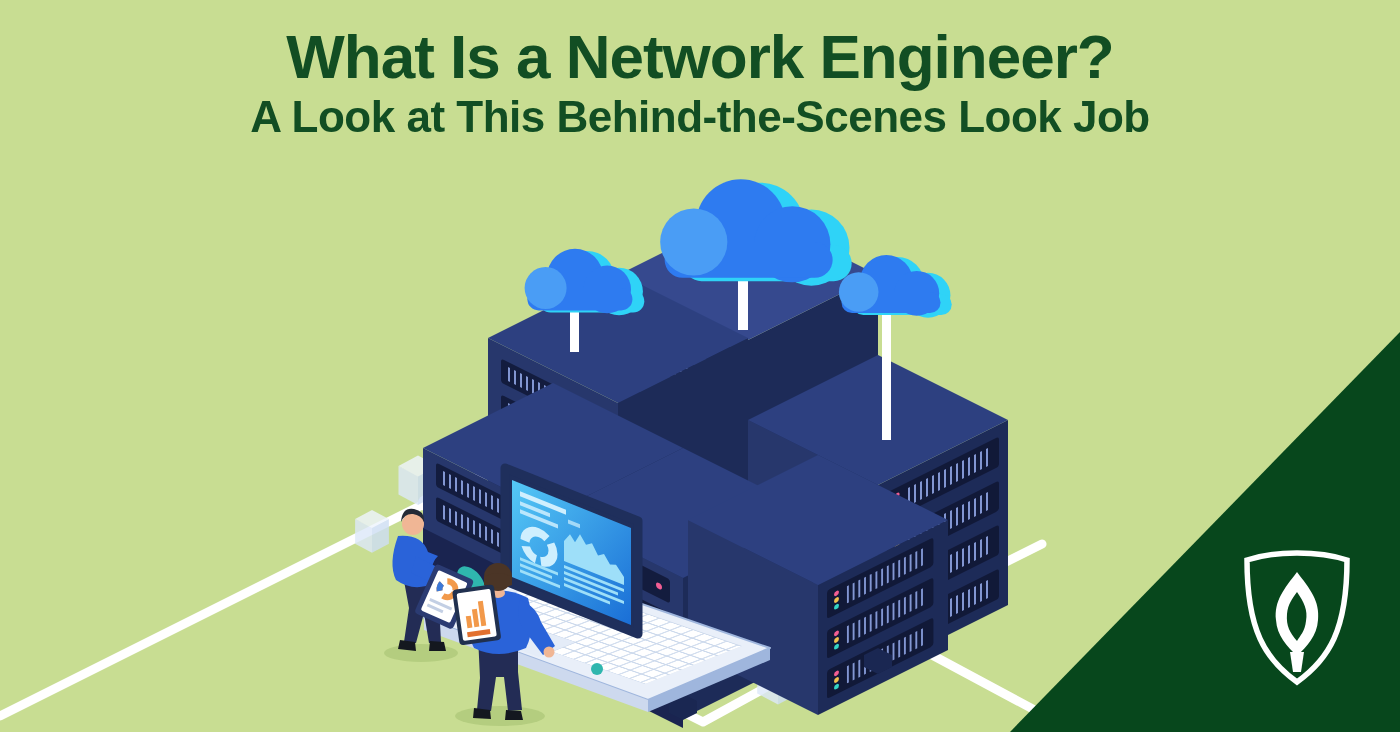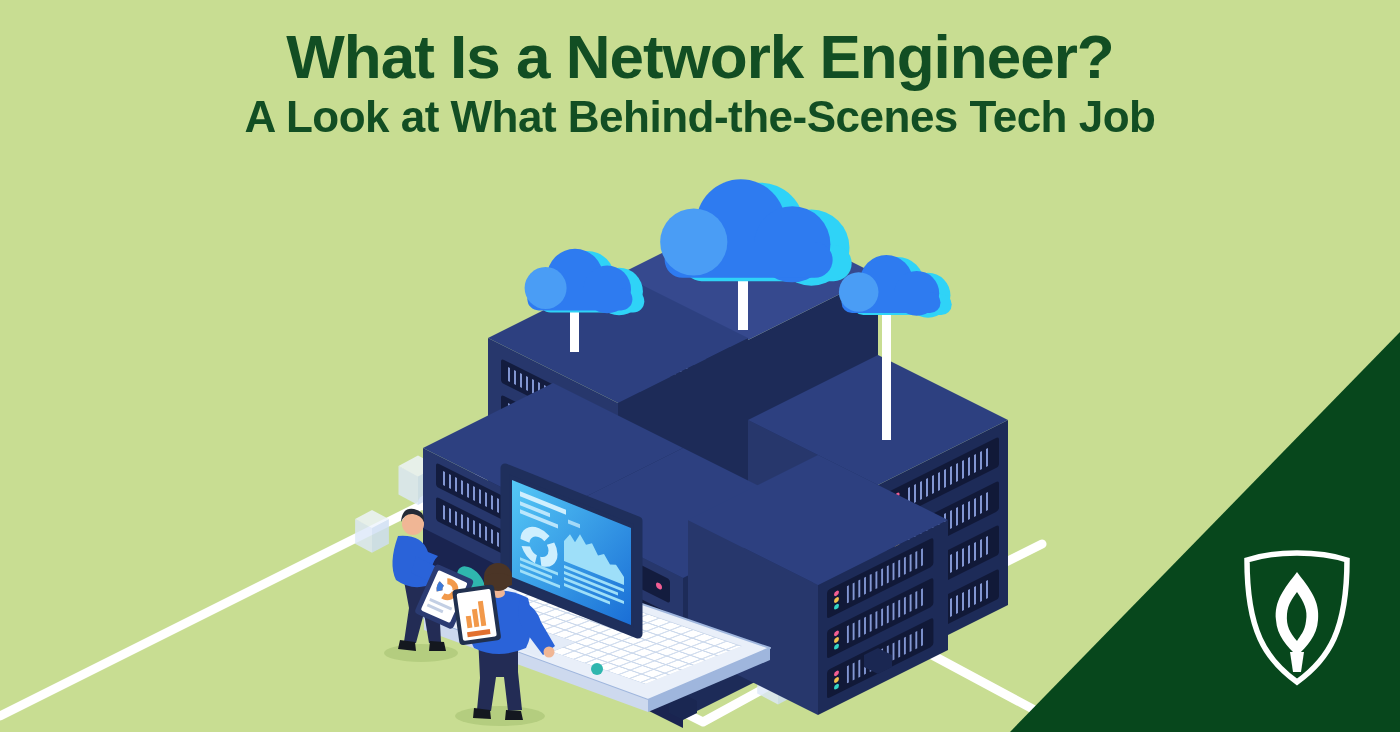--- a/index.html
+++ b/index.html
@@ -42,21 +42,21 @@
   .sh{fill:var(--shadow-green)}
   .shirt{fill:var(--shirt-blue)} .pants{fill:var(--pants-navy)} .skin{fill:var(--skin)}
 </style>
 </head>
 <body>
 
 <div class="banner">
 
   <div class="headline">
     <h1>What Is a Network Engineer?</h1>
-    <h2>A Look at What Behind-the-Scenes Tech Job</h2>
+    <h2>A Look at This Behind-the-Scenes Look Job</h2>
   </div>
 
   <svg class="art" width="1400" height="732" viewBox="0 0 1400 732">
     <defs>
       <linearGradient id="scr" x1="0" y1="0" x2="1" y2="1">
         <stop offset="0" stop-color="#55c9f6"></stop>
         <stop offset="1" stop-color="#1a6ed6"></stop>
       </linearGradient>
       <pattern id="keys" width="1" height="1" patternUnits="userSpaceOnUse" patternTransform="matrix(12.2 -4.7 11.2 3.85 452 600)">
         <rect x="0.07" y="0.07" width="0.86" height="0.86" fill="#ffffff"></rect>

